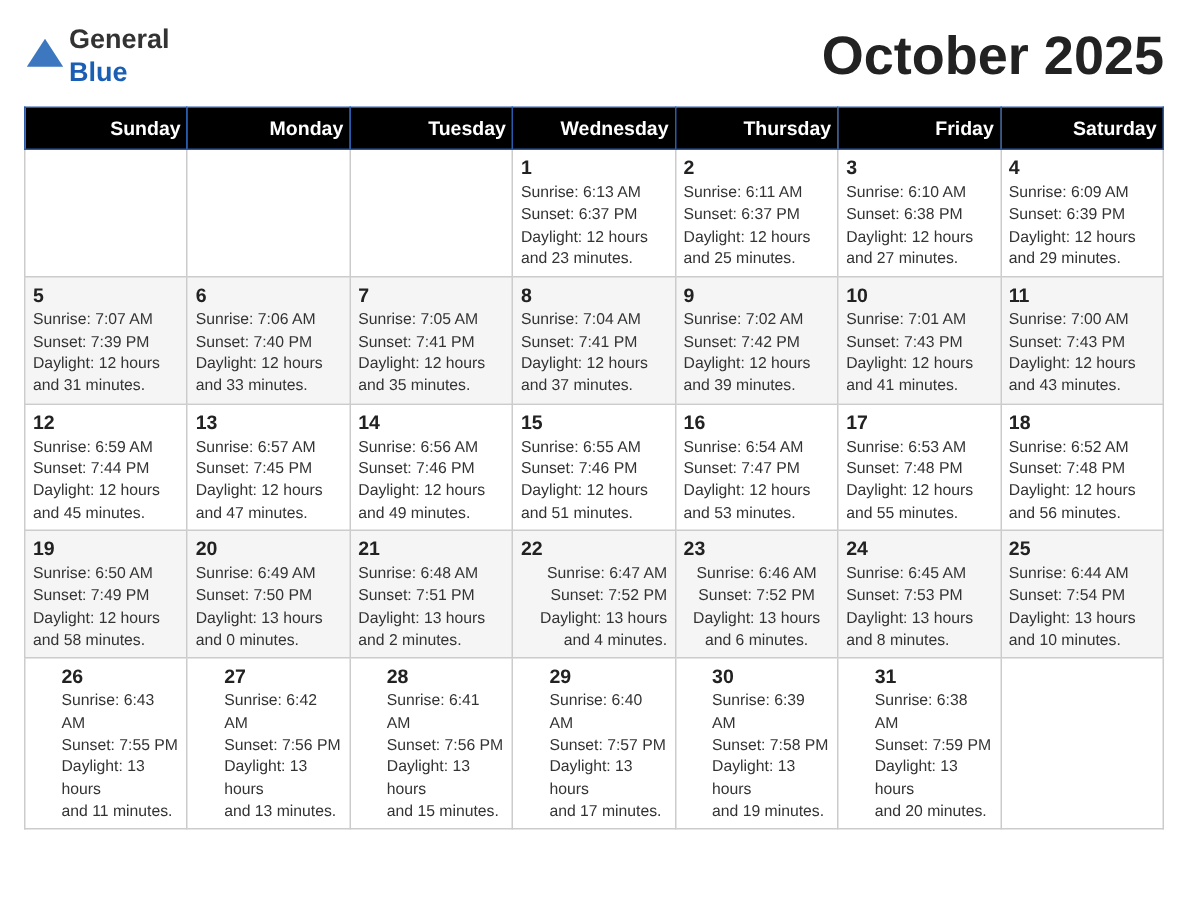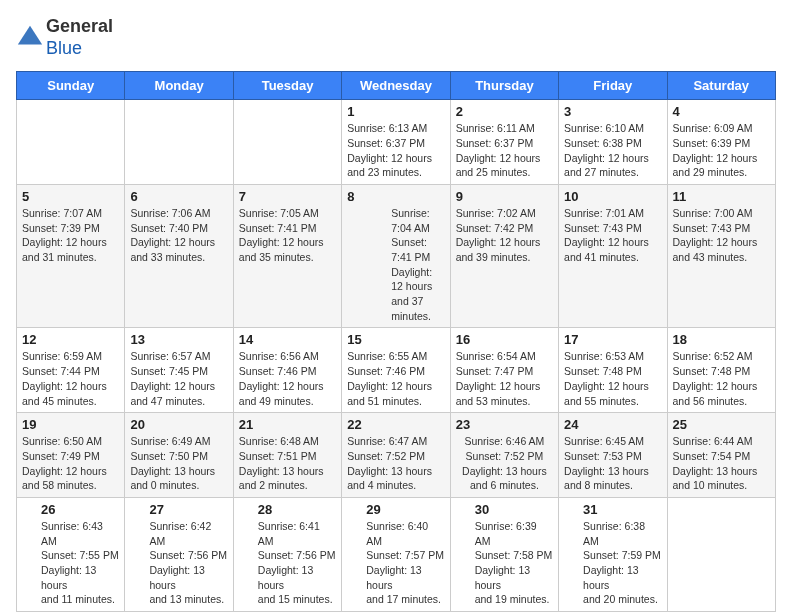--- a/index.html
+++ b/index.html
@@ -27,21 +27,21 @@
       flex-direction: column;
       line-height: 1.2;
     }
     .logo-general {
       font-size: 18px;
       font-weight: bold;
       color: #333;
     }
     .logo-blue {
       font-size: 18px;
-      font-weight: normal;
+      font-weight: bold;
       color: #1a5fb4;
     }
     .logo-icon {
       width: 28px;
       height: 28px;
     }
     .title-block {
       text-align: right;
     }
     .month-title {
@@ -52,26 +52,26 @@
     .location {
       font-size: 15px;
       color: #444;
     }
     .calendar-table {
       width: 100%;
       border-collapse: collapse;
       border: 1px solid #bbb;
     }
     .calendar-table th {
-      background: #3b82f6;
+      background: #000000;
       color: #fff;
       font-size: 13px;
       font-weight: bold;
       padding: 6px 4px;
-      text-align: center;
+      text-align: right;
       border: 1px solid #2a5ba8;
     }
     .calendar-table td {
       vertical-align: top;
       border: 1px solid #ccc;
       padding: 4px 5px;
       font-size: 11px;
       color: #333;
       background: #fff;
       width: calc(100% / 7);
@@ -109,20 +109,21 @@
   <div class="logo">
     <svg class="logo-icon" viewBox="0 0 30 30" xmlns="http://www.w3.org/2000/svg">
       <polygon points="15,2 28,22 2,22" fill="#1a5fb4" opacity="0.85"></polygon>
     </svg>
     <div class="logo-text">
       <span class="logo-general">General</span>
       <span class="logo-blue">Blue</span>
     </div>
   </div>
   <div class="title-block">
+    <div class="month-title">October 2025</div>
   </div>
 </div>
 
 <table class="calendar-table">
   <thead>
     <tr>
     <th>Sunday</th>
         <th>Monday</th>
         <th>Tuesday</th>
         <th>Wednesday</th>
@@ -182,21 +183,21 @@
         </td>
         <td>
           <div class="day-number">7</div>
           <div class="day-info" style="white-space: pre-line;">Sunrise: 7:05 AM
 Sunset: 7:41 PM
 Daylight: 12 hours
 and 35 minutes.</div>
         </td>
         <td>
           <div class="day-number">8</div>
-          <div class="day-info" style="white-space: pre-line; margin-left: 44px;">Sunrise: 7:04 AM
+          <div class="day-info" style="white-space: pre-line;">Sunrise: 7:04 AM
 Sunset: 7:41 PM
 Daylight: 12 hours
 and 37 minutes.</div>
         </td>
         <td>
           <div class="day-number">9</div>
           <div class="day-info" style="white-space: pre-line;">Sunrise: 7:02 AM
 Sunset: 7:42 PM
 Daylight: 12 hours
 and 39 minutes.</div>
@@ -284,21 +285,21 @@
         </td>
         <td>
           <div class="day-number">21</div>
           <div class="day-info" style="white-space: pre-line;">Sunrise: 6:48 AM
 Sunset: 7:51 PM
 Daylight: 13 hours
 and 2 minutes.</div>
         </td>
         <td>
           <div class="day-number">22</div>
-          <div class="day-info" style="white-space: pre-line;">Sunrise: 6:47 AM
+          <div class="day-info" style="white-space: pre-line; text-align: right;">Sunrise: 6:47 AM
 Sunset: 7:52 PM
 Daylight: 13 hours
 and 4 minutes.</div>
         </td>
         <td>
           <div class="day-number">23</div>
           <div class="day-info" style="white-space: pre-line; text-align: center;">Sunrise: 6:46 AM
 Sunset: 7:52 PM
 Daylight: 13 hours
 and 6 minutes.</div>

